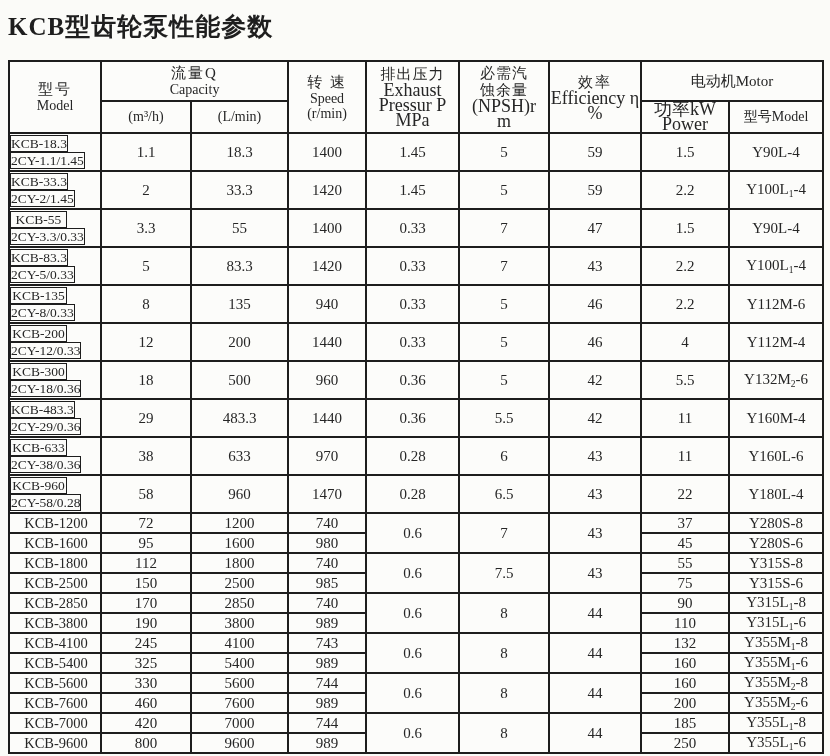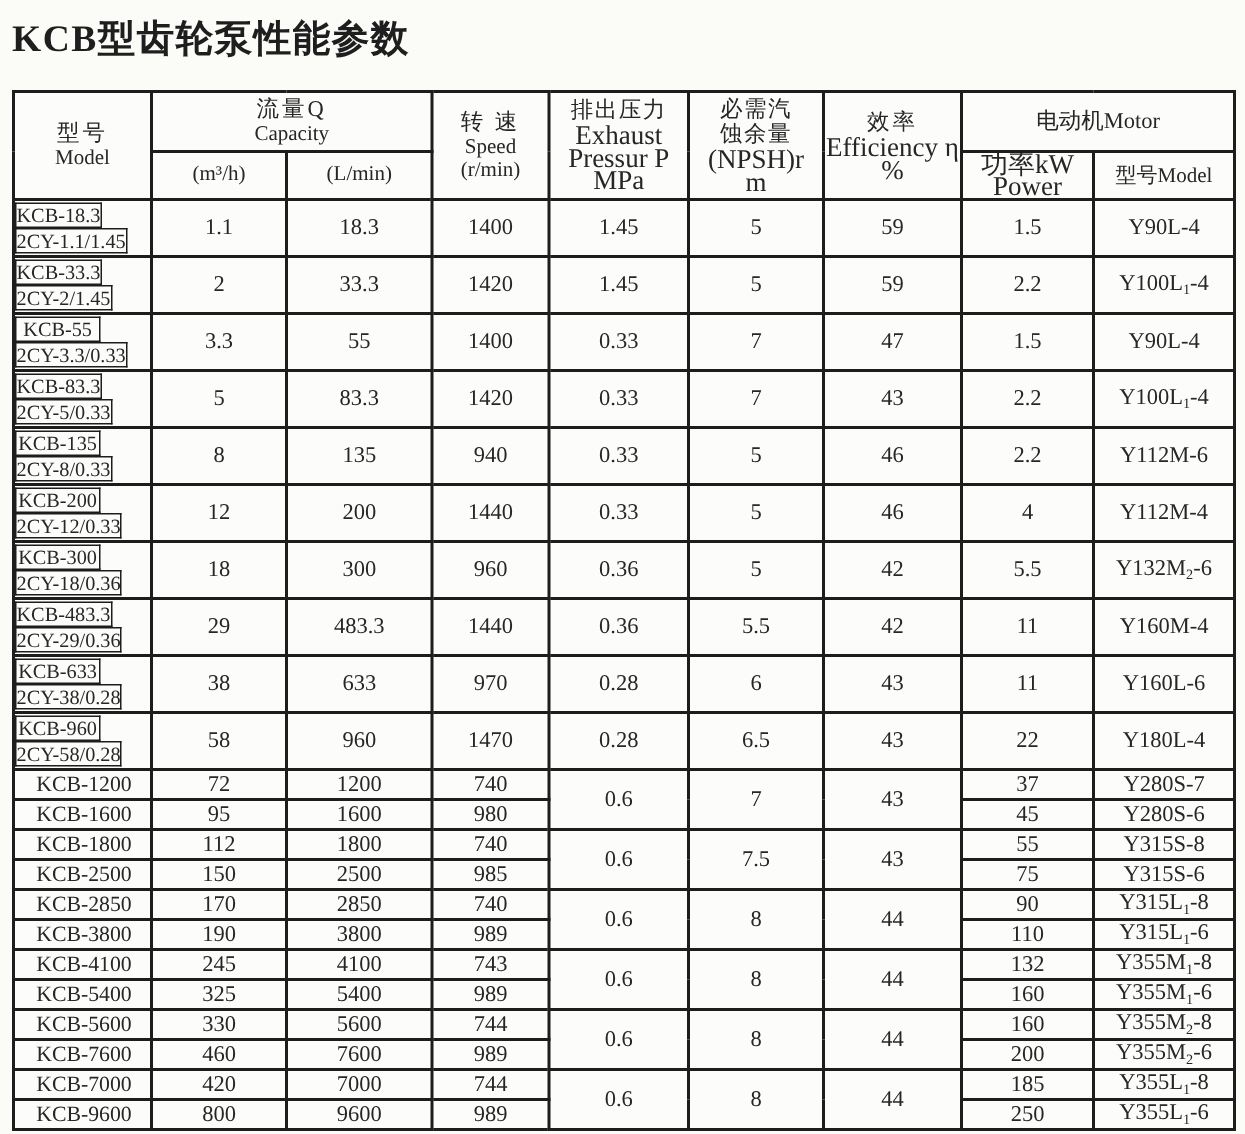--- a/index.html
+++ b/index.html
@@ -216,21 +216,21 @@
         <td class="num">46</td>
         <td class="num">4</td>
         <td class="num"><span>Y112M-4</span></td>
       </tr>
       <tr class="r2">
         <td class="model-cell">
           <div class="model-box">KCB-300</div>
           <div class="model-box">2CY-18/0.36</div>
         </td>
         <td class="num">18</td>
-        <td class="num">300</td>
+        <td class="num">500</td>
         <td class="num">960</td>
         <td class="num">0.36</td>
         <td class="num">5</td>
         <td class="num">42</td>
         <td class="num">5.5</td>
         <td class="num"><span>Y132M</span><span class="ssub">2</span><span>-6</span></td>
       </tr>
       <tr class="r2">
         <td class="model-cell">
           <div class="model-box">KCB-483.3</div>
@@ -241,21 +241,21 @@
         <td class="num">1440</td>
         <td class="num">0.36</td>
         <td class="num">5.5</td>
         <td class="num">42</td>
         <td class="num">11</td>
         <td class="num"><span>Y160M-4</span></td>
       </tr>
       <tr class="r2">
         <td class="model-cell">
           <div class="model-box">KCB-633</div>
-          <div class="model-box">2CY-38/0.28</div>
+          <div class="model-box">2CY-38/0.36</div>
         </td>
         <td class="num">38</td>
         <td class="num">633</td>
         <td class="num">970</td>
         <td class="num">0.28</td>
         <td class="num">6</td>
         <td class="num">43</td>
         <td class="num">11</td>
         <td class="num"><span>Y160L-6</span></td>
       </tr>
@@ -275,21 +275,21 @@
       </tr>
       <tr class="r1">
         <td class="model-cell single">KCB-1200</td>
         <td class="num">72</td>
         <td class="num">1200</td>
         <td class="num">740</td>
         <td class="num" rowspan="2">0.6</td>
         <td class="num" rowspan="2">7</td>
         <td class="num" rowspan="2">43</td>
         <td class="num">37</td>
-        <td class="num"><span>Y280S-7</span></td>
+        <td class="num"><span>Y280S-8</span></td>
       </tr>
       <tr class="r1">
         <td class="model-cell single">KCB-1600</td>
         <td class="num">95</td>
         <td class="num">1600</td>
         <td class="num">980</td>
         <td class="num">45</td>
         <td class="num"><span>Y280S-6</span></td>
       </tr>
       <tr class="r1">

